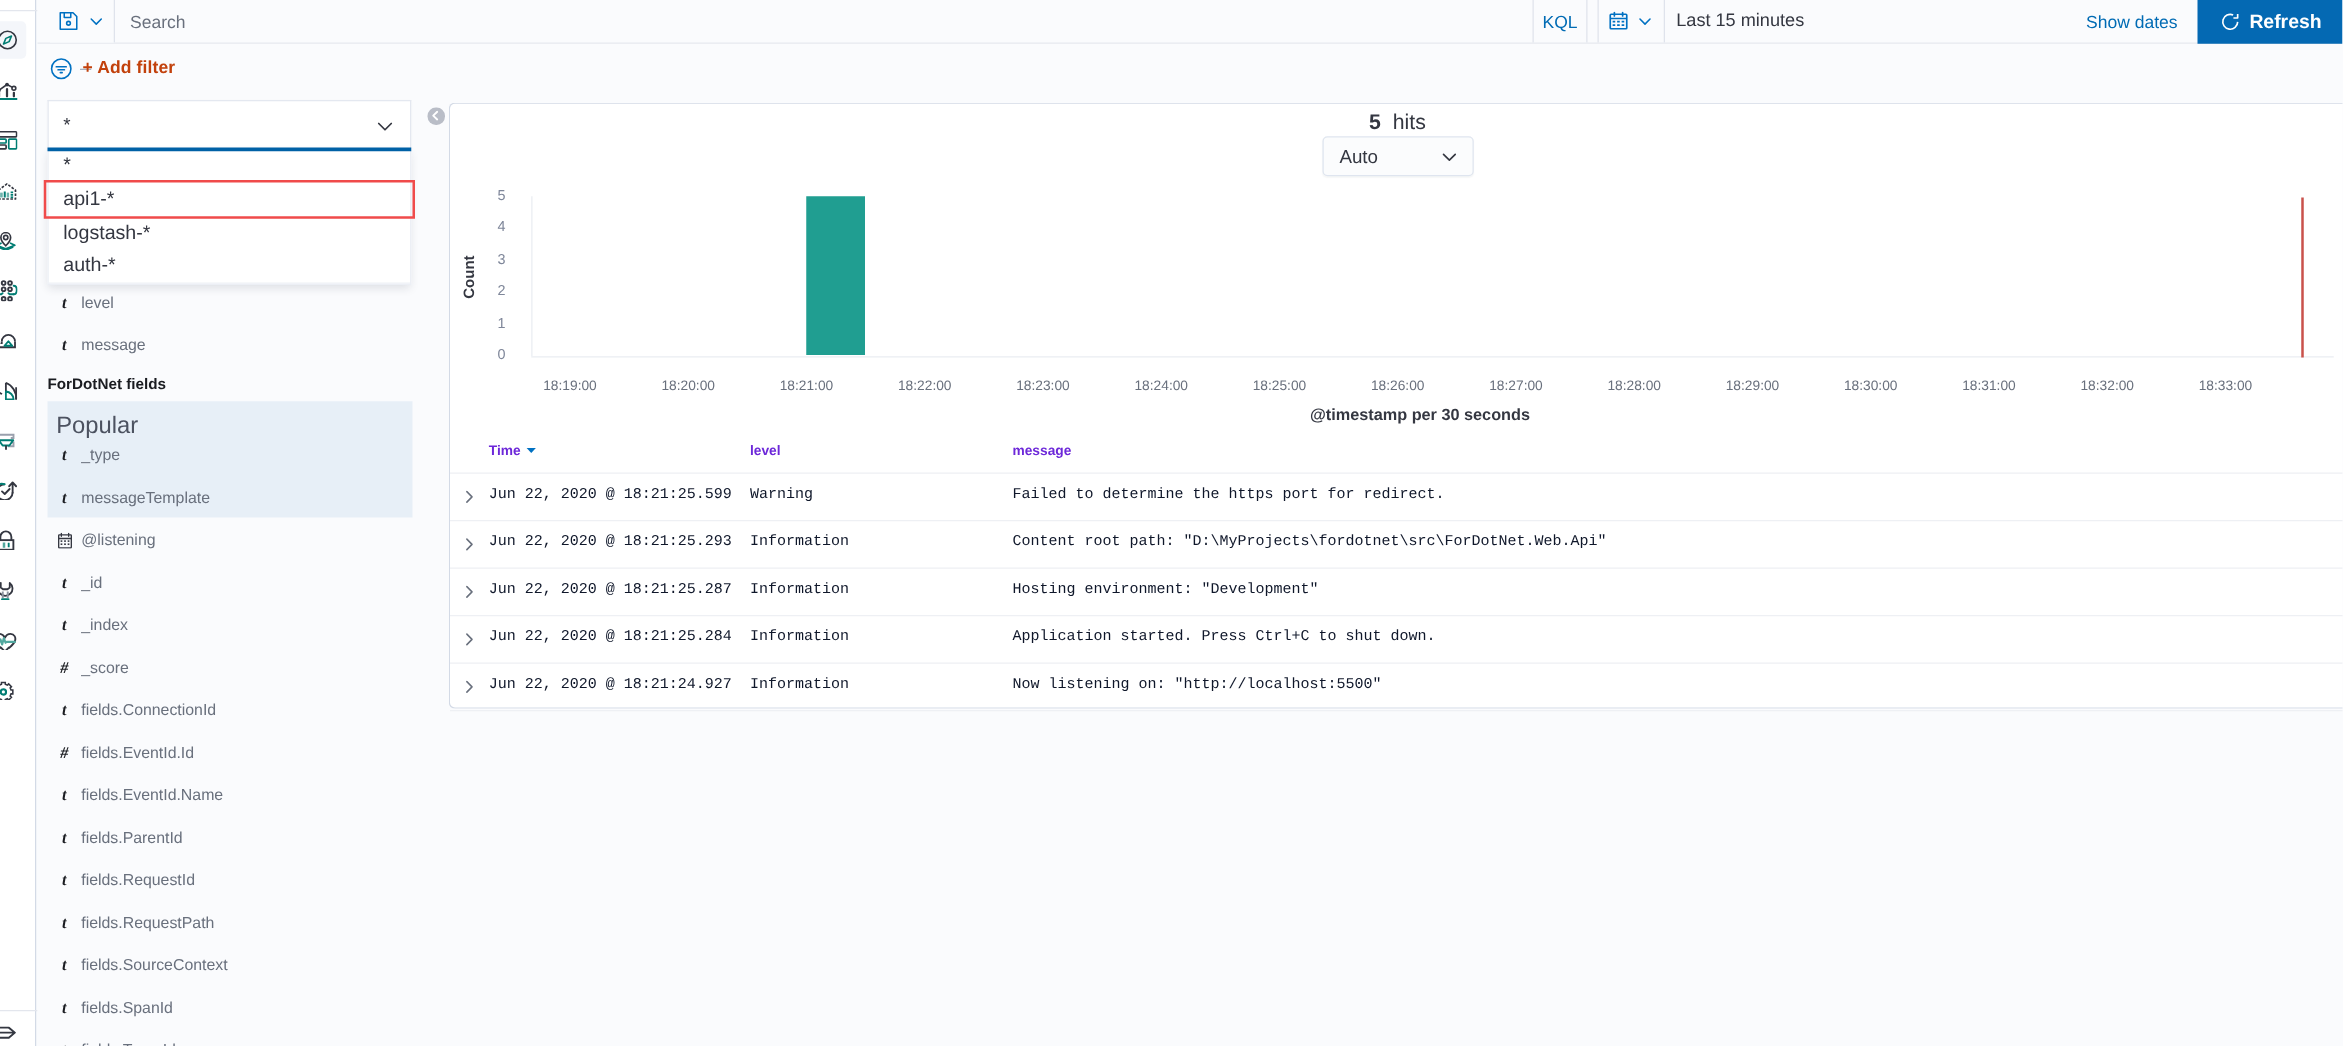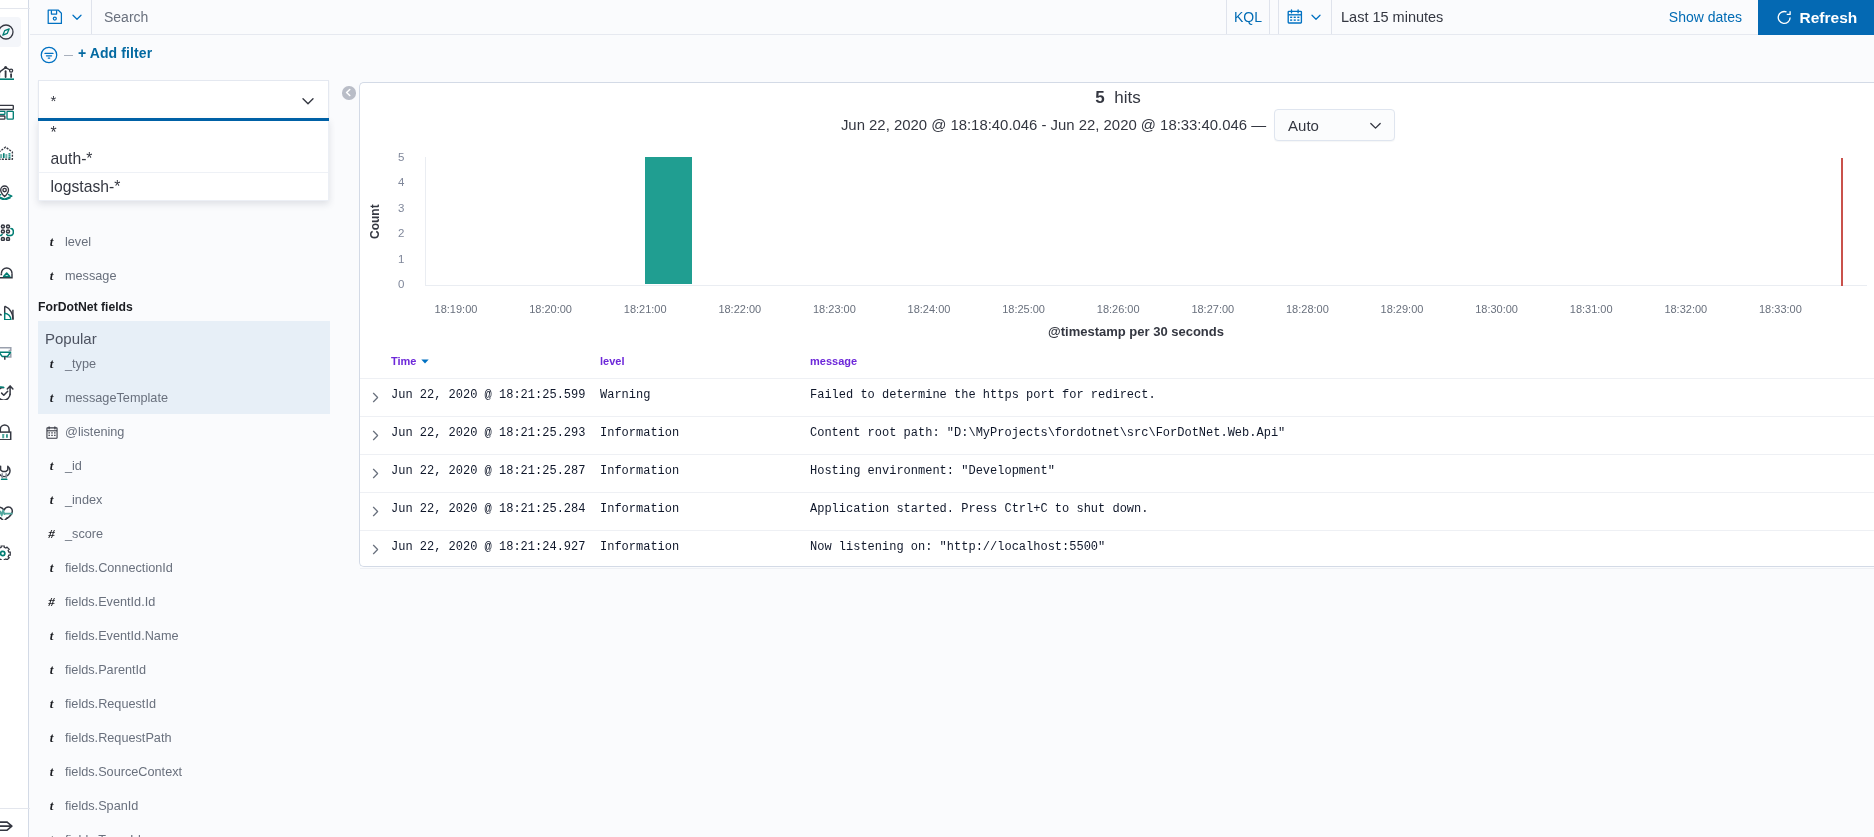--- a/index.html
+++ b/index.html
@@ -36,21 +36,21 @@
            border-left:1px solid #dfe3ec;border-right:1px solid #dfe3ec;box-sizing:border-box;}
   .daterange{position:absolute;left:1311px;top:0;height:34px;display:flex;align-items:center;color:#343741;font-size:14.5px;}
   .showdates{position:absolute;right:132px;top:0;height:34px;display:flex;align-items:center;color:#006bb4;font-size:14px;}
   .refreshbtn{position:absolute;right:0;top:0;width:116px;height:35px;background:#0469b3;color:#fff;
               display:flex;align-items:center;justify-content:flex-start;gap:6.5px;font-size:15.5px;font-weight:700;padding-left:18px;box-sizing:border-box;}
 
   
   .filterbar{position:absolute;left:30px;top:36px;width:1844px;height:40px;background:#fafbfd;}
   .filtericon{position:absolute;left:10px;top:10px;}
   .filterdash{position:absolute;left:34px;top:19px;width:9px;height:1px;background:#a8b0bd;}
-  .addfilter{position:absolute;left:48px;top:9px;color:#0369a1;font-size:14px;font-weight:700;letter-spacing:0.1px;text-align:right;}
+  .addfilter{position:absolute;left:36px;top:9px;color:#c2410c;font-size:14px;font-weight:700;letter-spacing:0.1px;text-align:right;}
 
   
   .sidebar{position:absolute;left:30px;top:76px;width:305px;height:761px;background:#fafbfd;overflow:hidden;}
   .idx-select{position:absolute;left:7.6px;top:3.8px;width:291.4px;height:41px;background:#fff;
               border:1px solid #e4e8f0;border-bottom:none;box-sizing:border-box;
               display:flex;align-items:center;padding:0 12px 0 12px;justify-content:space-between;
               box-shadow:0 1px 2px rgba(30,40,60,.05);}
   .idx-select .val{font-size:15px;color:#343741;}
   .idx-menu{position:absolute;left:7.6px;top:43px;z-index:1;width:291.4px;background:#fff;
             box-shadow:0 3px 7px rgba(30,40,60,.13);border-left:1px solid #eceff5;border-right:1px solid #eceff5;
@@ -61,21 +61,21 @@
   .idx-opt.hl{outline:2px solid #f04b4b;outline-offset:0;margin-left:-2px;margin-right:-2px;padding-left:14px;}
 
   .fieldlist{position:absolute;left:0;top:-76px;width:305px;}
   .fld{position:absolute;left:8px;width:292px;height:24px;display:flex;align-items:center;box-sizing:border-box;}
   .fld .ico{width:27px;text-align:center;font-size:13px;color:#1a1c21;font-weight:700;font-style:italic;
             font-family:"Liberation Serif", serif;line-height:0;}
   .fld .nm{color:#69707d;font-size:12.7px;}
   .fld .ico svg{vertical-align:middle;}
   .sec-title{position:absolute;left:8px;font-size:12.2px;font-weight:700;color:#1a1c21;}
   .popular-block{position:absolute;left:8px;width:292px;background:#e7eff7;}
-  .popular-label{position:absolute;left:15px;font-size:15px;color:#4c5260;}
+  .popular-label{position:absolute;left:15px;font-size:19px;color:#4c5260;}
 
   
   .collapse-btn{position:absolute;left:342px;top:86px;width:13.5px;height:13.5px;border-radius:50%;background:#b9bdc7;
                 display:flex;align-items:center;justify-content:center;}
   .mainpanel{position:absolute;left:359px;top:82px;width:1530px;height:485px;background:#fff;
              border:1px solid #d3dae6;border-right:none;border-radius:5px 0 0 5px;box-sizing:border-box;}
 
   .hits{position:absolute;left:0;top:5px;width:1516px;text-align:center;font-size:17px;color:#343741;}
   .hits b{font-weight:700;}
   .hits span.lbl{color:#343741;}
@@ -391,38 +391,38 @@
         </div>
       </div>
     <div class="idx-select">
       <span class="val">*</span>
       <svg width="16" height="16" viewBox="0 0 16 16">
         <path d="M3 5.8 L8 10.8 L13 5.8" fill="none" stroke="#343741" stroke-width="1.4" stroke-linecap="round" stroke-linejoin="round"></path>
       </svg>
     </div>
     <div class="idx-menu" id="idxmenu">
         <div class="idx-opt">*</div>
+        <div class="idx-opt hl">api1-*</div>
+        <div class="idx-opt">logstash-*</div>
         <div class="idx-opt sep">auth-*</div>
-        <div class="idx-opt">logstash-*</div>
       </div>
     <div class="idx-underline"></div>
   </div>
 
   <div class="collapse-btn">
     <svg width="9" height="9" viewBox="0 0 12 12">
       <path d="M7.7 1.9 L3.4 6 L7.7 10.1" fill="none" stroke="#ffffff" stroke-width="2" stroke-linecap="round" stroke-linejoin="round"></path>
     </svg>
   </div>
 
   <div class="mainpanel">
     <div class="hits">
       <b>5</b>&nbsp;&nbsp;<span class="lbl">hits</span>
     </div>
     <div class="timerange">
-      <span>Jun 22, 2020 @ 18:18:40.046 - Jun 22, 2020 @ 18:33:40.046 —</span>
       <span class="interval">
         <span>Auto</span>
         <svg width="15" height="15" viewBox="0 0 16 16">
           <path d="M3 5.8 L8 10.8 L13 5.8" fill="none" stroke="#343741" stroke-width="1.4" stroke-linecap="round" stroke-linejoin="round"></path>
         </svg>
       </span>
     </div>
 
     <div class="chart" id="chart">
         <div class="axis-label-y">Count</div>

